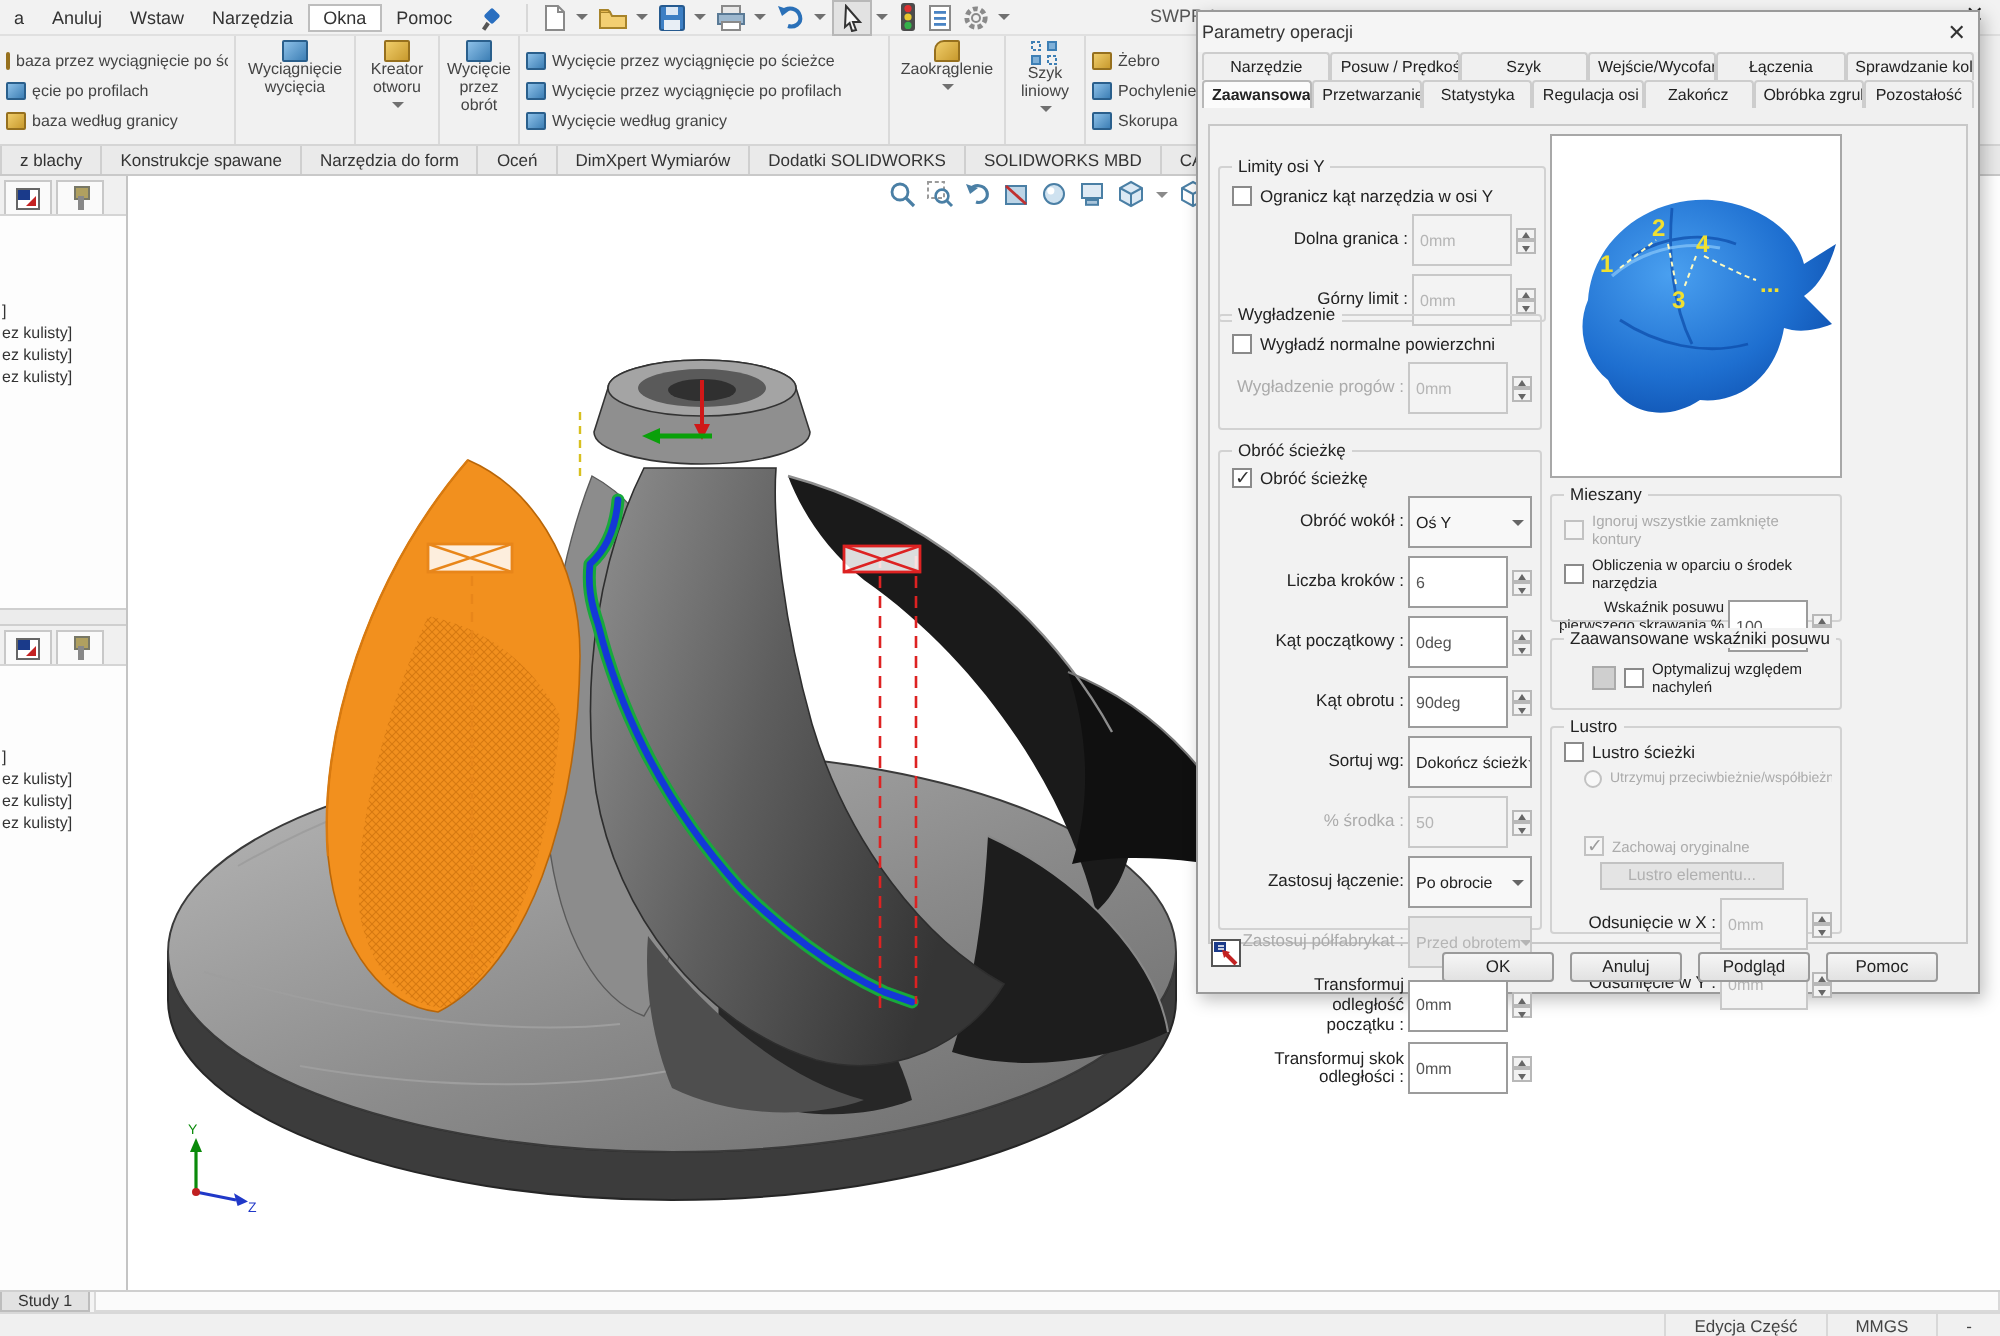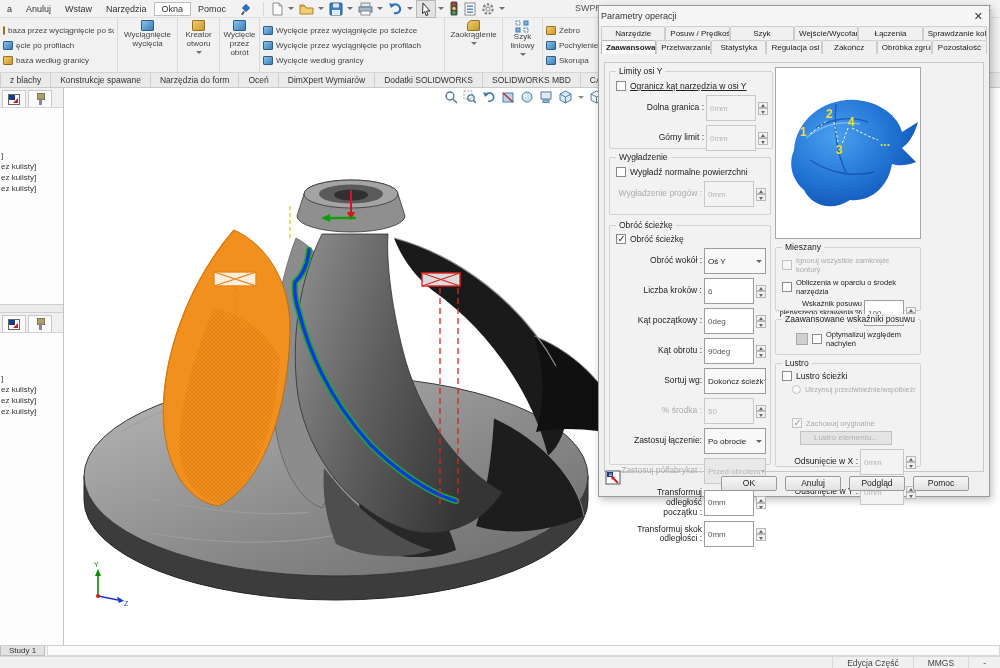--- a/index.html
+++ b/index.html
@@ -481,23 +481,23 @@
       <span class="dtab">Przetwarzanie</span>
       <span class="dtab">Statystyka</span>
       <span class="dtab">Regulacja osi</span>
       <span class="dtab">Zakończ</span>
       <span class="dtab">Obróbka zgrubna</span>
       <span class="dtab">Pozostałość</span>
     </div>
 
     <div id="dlg-pane">
 
-      <div class="grp" style="left:4px; top:8px; width:164px; height:78px;">
+      <div class="grp" style="left:4px; top:20px; width:164px; height:78px;">
         <span class="gt">Limity osi Y</span>
-        <div class="chkrow" style="margin-top:9px;text-decoration:underline;">
+        <div class="chkrow" style="margin-top:9px;">
             <span class="chk"></span>
             <span>Ogranicz kąt narzędzia w osi Y</span>
           </div>
         <div class="frow">
             <span class="lbl">Dolna granica :</span>
             <span class="fld dim">0mm</span>
             <span class="spin">
               <span class="up"></span>
               <span class="dn"></span>
             </span>

